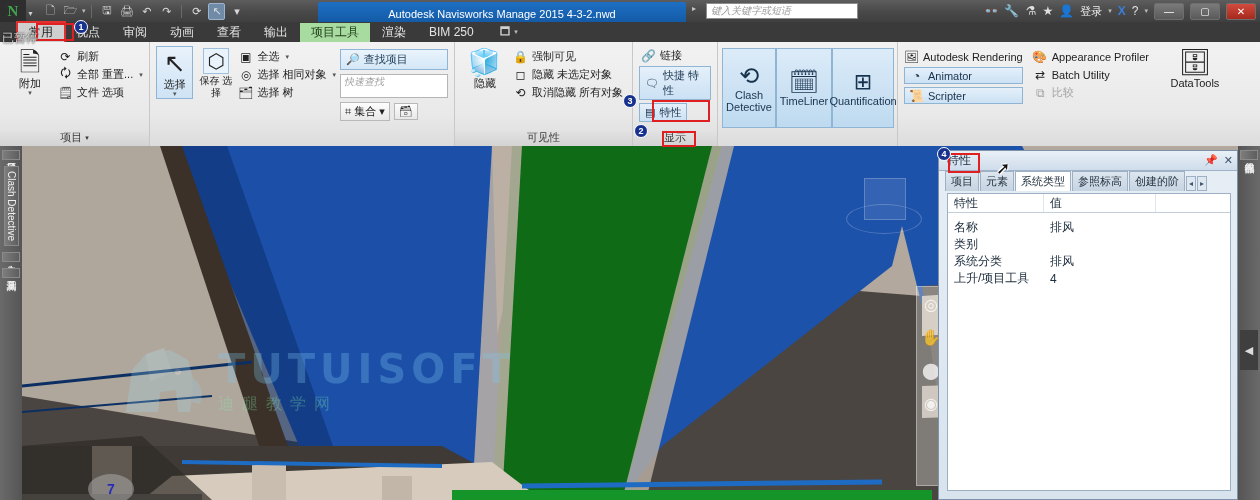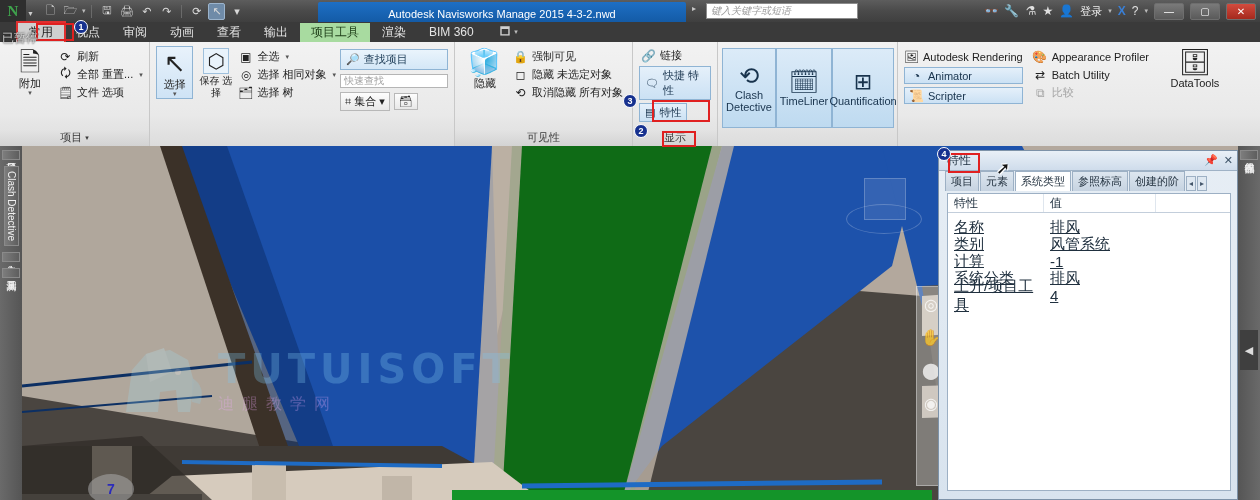--- a/index.html
+++ b/index.html
@@ -104,23 +104,23 @@
     width: 42px;
   }
   .framed { border: 1px solid #9fc0dc; background: #e9f3fb; }
 
   
   .find-btn {
     border: 1px solid #8fb4d4; background: linear-gradient(to bottom,#eaf4fc,#d4e7f7);
     display:flex; align-items:center; gap:4px; font-size:11px; padding:2px 5px; color:#1b3a55;
   }
   .qfind {
-    width: 108px; height: 14px; border: 1px solid #b5b5b5; background: #fff;
-    font-size: 10px; color: #a0a0a0; display: flex;
-    align-items: center; padding-left: 3px;
+    width: 108px; height: 24px; border: 1px solid #b5b5b5; background: #fff;
+    font-size: 10px; color: #a0a0a0; font-style: italic; display: flex;
+    padding-left: 3px;
   }
   .combo {
     display: flex; align-items: center; gap: 3px; border: 1px solid #b8b8b8;
     background: linear-gradient(to bottom,#fdfdfd,#e8e8e8); font-size: 11px;
     padding: 1px 4px; color:#222;
   }
 
   .tool-tile {
     border: 1px solid #8fb4d4; background: linear-gradient(to bottom,#dcebf8,#bedaf0);
     display: flex; flex-direction: column; align-items: center; justify-content: center;
@@ -149,21 +149,21 @@
   .vp-svg { position: absolute; left: 0; top: 0; }
 
   .watermark {
     position: absolute; left: 94px; top: 196px; width: 520px; height: 92px;
     z-index: 5; opacity: 0.30; pointer-events: none;
   }
   .wm-text {
     font-size: 40px; letter-spacing: 5px; color: #7fc6ef; font-weight: bold;
     font-family: "DejaVu Sans", sans-serif;
   }
-  .wm-sub { font-size: 16px; color: #f0abfc; letter-spacing: 8px; margin-top:2px;}
+  .wm-sub { font-size: 16px; color: #86efac; letter-spacing: 8px; margin-top:2px;}
 
   
   .ldock {
     position: absolute; left: 0; top: 146px; width: 22px; height: 354px;
     background: linear-gradient(to right,#6a6a6a,#555); display: flex;
     flex-direction: column; align-items: center; padding-top: 4px; gap: 6px;
   }
   .vtab {
     writing-mode: vertical-rl; font-size: 10px; color: #f0f0f0;
     background: linear-gradient(to right,#7d7d7d,#5e5e5e);
@@ -244,21 +244,21 @@
   }
   .pt-head {
     display: flex; height: 19px; border-bottom: 1px solid #c3cedb;
     background: #ffffff; font-size: 12px; color: #1a2b3a;
   }
   .pt-head .c1 { width: 96px; padding-left: 6px; display:flex; align-items:center;
                  border-right: 1px solid #dfe6ee;}
   .pt-head .c2 { width: 112px; padding-left: 6px; display:flex; align-items:center;
                  border-right: 1px solid #dfe6ee;}
   .pt-head .c3 { flex:1; }
-  .pt-row { display: flex; height: 17px; font-size: 15px; color: #20303f; text-decoration: underline; }
+  .pt-row { display: flex; height: 17px; font-size: 12px; color: #20303f; }
   .pt-row .c1 { width: 96px; padding-left: 6px; display:flex; align-items:center;}
   .pt-row .c2 { flex:1; padding-left: 6px; display:flex; align-items:center;}
 
   .cursor-arrow { position:absolute; z-index: 60; font-size: 17px; color:#111;
                   text-shadow: 1px 1px 0 #fff, -1px -1px 0 #fff; }
 </style>
 </head>
 <body>
 
 <div id="app">
@@ -307,21 +307,21 @@
 
   <div class="ribbon-tabs">
     <div class="rtab active-red">常用</div>
     <div class="rtab">视点</div>
     <div class="rtab">审阅</div>
     <div class="rtab">动画</div>
     <div class="rtab">查看</div>
     <div class="rtab">输出</div>
     <div class="rtab green">项目工具</div>
     <div class="rtab">渲染</div>
-    <div class="rtab">BIM 360</div>
+    <div class="rtab">BIM 250</div>
     <span class="cam-ic">🗖</span>
     <span class="tiny-caret" style="margin-left:4px;">▾</span>
   </div>
   <div class="paused">已暂停</div>
 
   <div class="ribbon">
 
     <div class="panel" style="width:150px;">
       <div class="panel-body">
         <div class="big-btn">
@@ -624,25 +624,20 @@
         <div class="c2">值</div>
         <div class="c3"></div>
       </div>
       <div style="height:6px"></div>
       <div class="pt-row">
         <div class="c1">名称</div>
         <div class="c2">排风</div>
       </div>
       <div class="pt-row">
         <div class="c1">类别</div>
-        <div class="c2">风管系统</div>
-      </div>
-      <div class="pt-row">
-        <div class="c1">计算</div>
-        <div class="c2">-1</div>
       </div>
       <div class="pt-row">
         <div class="c1">系统分类</div>
         <div class="c2">排风</div>
       </div>
       <div class="pt-row">
         <div class="c1">上升/项目工具</div>
         <div class="c2">4</div>
       </div>
     </div>

